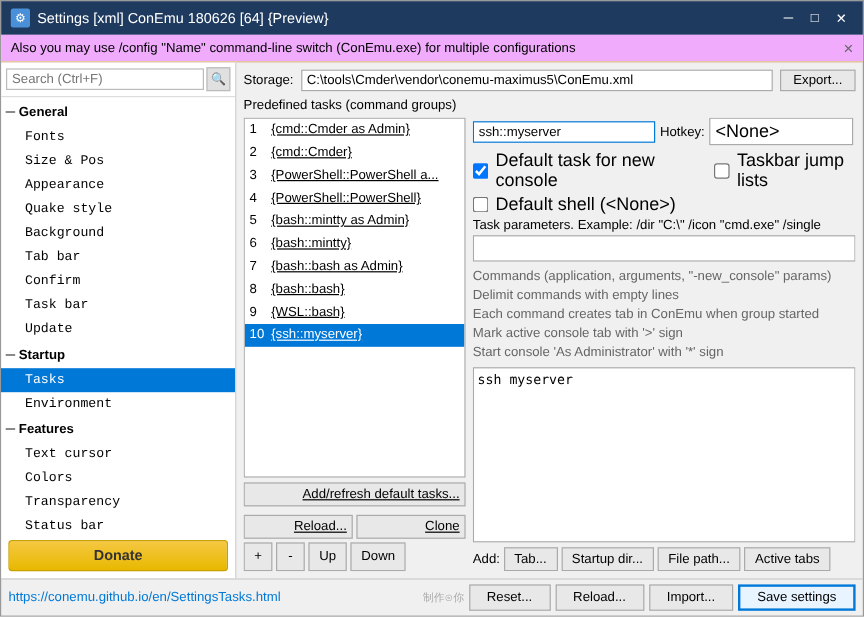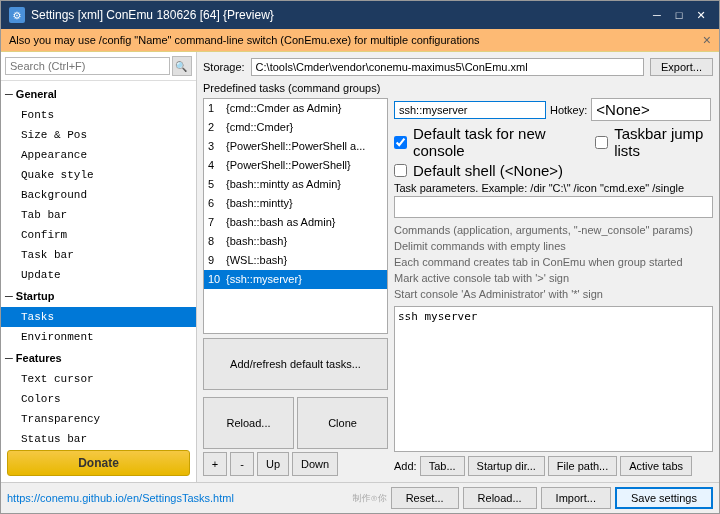--- a/index.html
+++ b/index.html
@@ -56,21 +56,21 @@
       color: white;
       cursor: pointer;
       font-size: 11px;
       display: flex;
       align-items: center;
       justify-content: center;
     }
 
     
     .notification-bar {
-      background: #fdba74;
+      background: #f0abfc;
       border-bottom: 1px solid #e0d080;
       padding: 3px 8px;
       font-size: 11px;
       display: flex;
       align-items: center;
       justify-content: space-between;
       flex-shrink: 0;
     }
     .notification-close {
       cursor: pointer;
@@ -213,41 +213,43 @@
       background: white;
       overflow-y: auto;
     }
     .task-item {
       padding: 1px 4px;
       font-size: 11px;
       line-height: 17px;
       cursor: pointer;
       white-space: nowrap;
       overflow: hidden;
+      text-decoration: underline;
     }
     .task-item.selected { background: #0078d7; color: white; }
     .task-item .num {
       color: inherit;
       margin-right: 4px;
       min-width: 14px;
       display: inline-block;
     }
     .task-buttons {
       display: flex;
       gap: 3px;
       margin-top: 4px;
     }
     .task-btn {
       flex: 1;
-      padding: 19px 4px;
-      font-size: 11px;
-      background: #e8e8e8;
-      border: 1px solid #aaa;
-      cursor: pointer;
-      text-align: center;
+      padding: 3px 4px;
+      font-size: 11px;
+      background: #e8e8e8;
+      border: 1px solid #aaa;
+      cursor: pointer;
+      text-align: right;
+      text-decoration: underline;
     }
     .bottom-row {
       display: flex;
       gap: 3px;
       margin-top: 3px;
     }
     .icon-btn {
       width: 24px;
       height: 24px;
       background: #e8e8e8;

